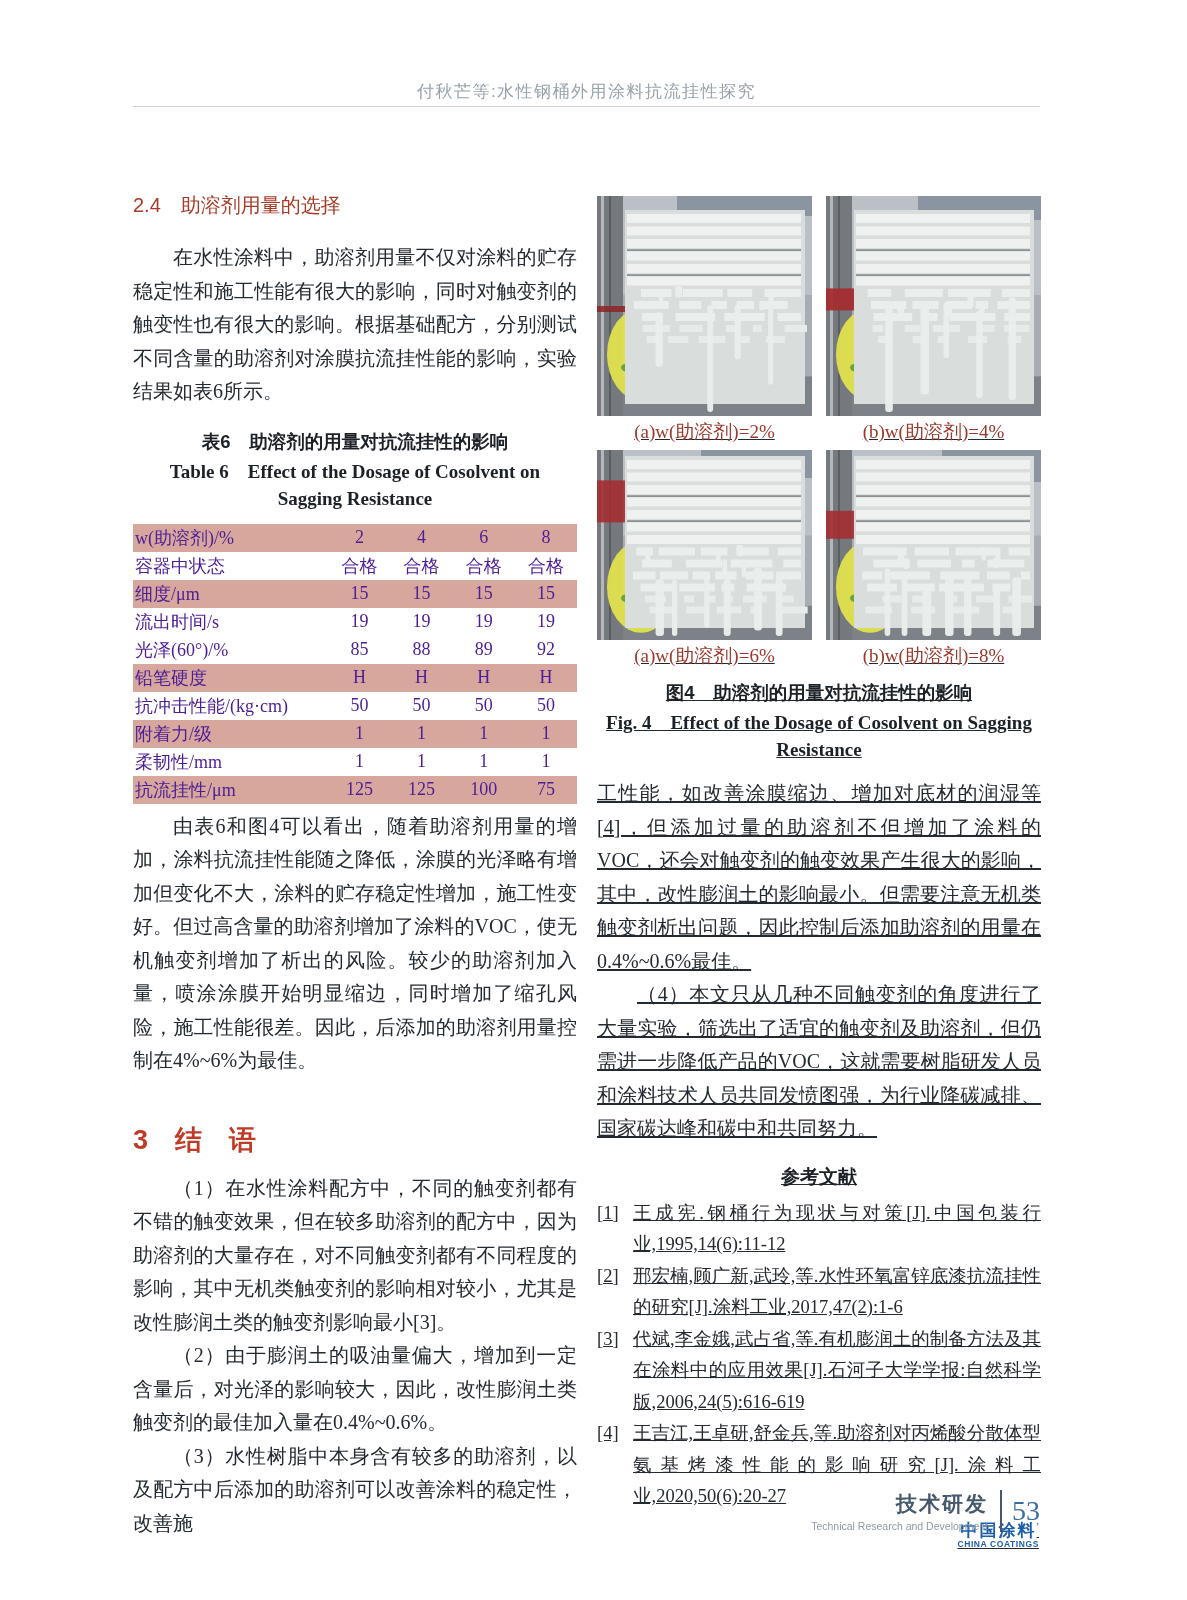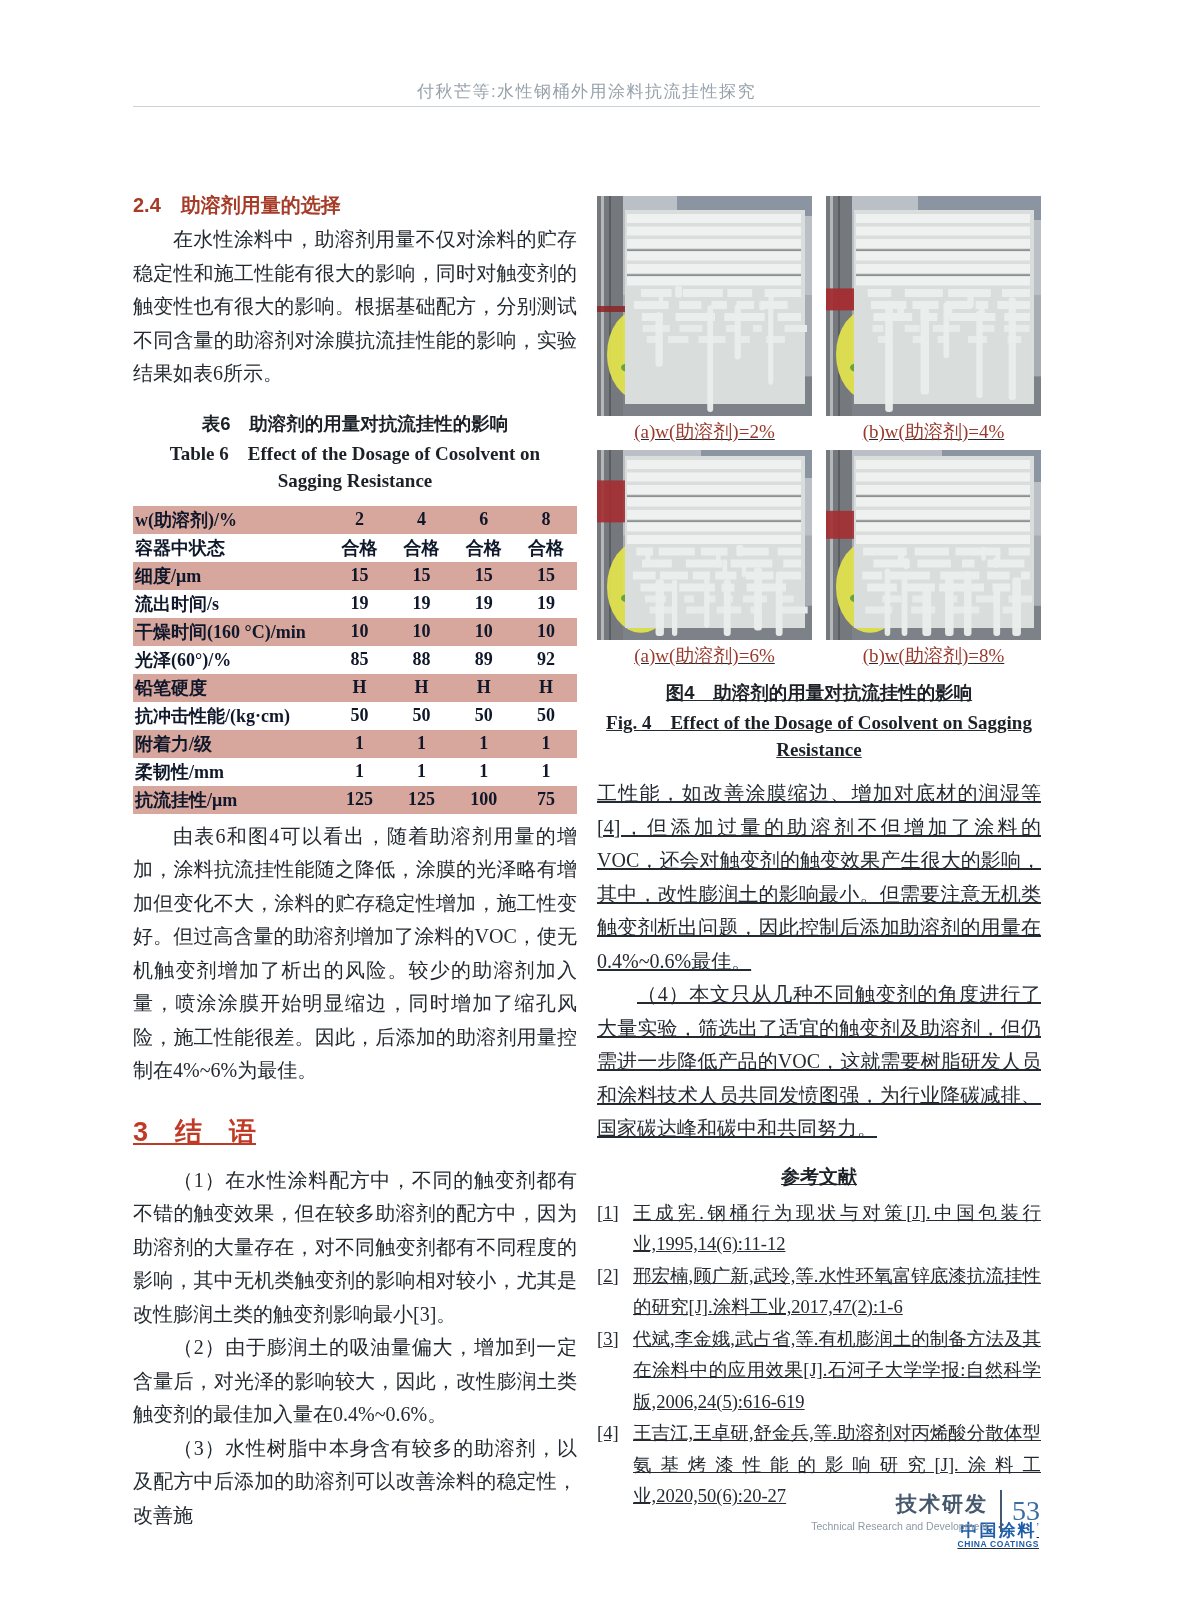--- a/index.html
+++ b/index.html
@@ -13,43 +13,43 @@
     font-family:"Liberation Sans","DejaVu Sans",sans-serif;
     font-size:17px;color:#98a2ab;letter-spacing:1.5px;
   }
   .header-rule{position:absolute;top:106px;left:133px;width:907px;height:1px;background:#ccd1d6;}
 
   .col{position:absolute;width:444px;}
   .col-left{left:133px;top:192px;}
   .col-right{left:597px;top:196px;text-decoration:underline;}
 
   .sec-heading{
-    font-family:"Liberation Sans","DejaVu Sans",sans-serif;font-weight:bold;
-    font-size:20px;color:#a63b27;margin:0 0 4px 0;
+    font-family:"Liberation Sans","DejaVu Sans",sans-serif;font-weight:normal;
+    font-size:20px;color:#a63b27;margin:0 0 22px 0;
   }
   .body-p{font-size:20px;line-height:33.5px;text-align:justify;text-indent:2em;margin:0;}
   .mt{margin-top:6px;}
 
   .tbl-caption-zh{
     font-family:"Liberation Sans","DejaVu Sans",sans-serif;font-weight:bold;
     font-size:18.5px;text-align:center;margin-top:20px;color:#1c2127;
   }
   .tbl-caption-en{
     font-weight:bold;font-size:19px;text-align:center;margin:4px auto 0;width:94%;
     line-height:27px;color:#1c2127;
   }
-  table.data-table{width:100%;border-collapse:collapse;margin-top:12px;font-size:18px;color:#0f172a;font-weight:bold;}
+  table.data-table{width:100%;border-collapse:collapse;margin-top:12px;font-size:18px;color:#4c1d95;}
   table.data-table td{height:28px;padding:0 2px;}
   table.data-table tr.shaded{background:#d7a69d;}
   td.lbl{text-align:left;padding-left:6px;white-space:nowrap;}
   td.val{text-align:center;width:14%;}
 
   .sec3-heading{
     font-family:"Liberation Sans","DejaVu Sans",sans-serif;font-weight:bold;
-    font-size:27px;color:#c03b26;margin:26px 0 14px 0;text-decoration:underline;
+    font-size:27px;color:#c03b26;margin:44px 0 14px 0;
   }
 
   
   .photo-grid{display:grid;grid-template-columns:215px 215px;column-gap:14px;}
   .photo-grid figure{margin:0;}
   .photo{width:215px;overflow:hidden;background:#9aa0a7;}
   .photo.r1{height:220px;}
   .photo.r2{height:190px;}
   .photo svg{display:block;}
   figcaption{
@@ -128,27 +128,20 @@
             <td class="val">15</td>
             <td class="val">15</td>
             <td class="val">15</td>
           </tr>
           <tr>
             <td class="lbl">流出时间/s</td>
             <td class="val">19</td>
             <td class="val">19</td>
             <td class="val">19</td>
             <td class="val">19</td>
-          </tr>
-          <tr class="shaded">
-            <td class="lbl">干燥时间(160 °C)/min</td>
-            <td class="val">10</td>
-            <td class="val">10</td>
-            <td class="val">10</td>
-            <td class="val">10</td>
           </tr>
           <tr>
             <td class="lbl">光泽(60°)/%</td>
             <td class="val">85</td>
             <td class="val">88</td>
             <td class="val">89</td>
             <td class="val">92</td>
           </tr>
           <tr class="shaded">
             <td class="lbl">铅笔硬度</td>

